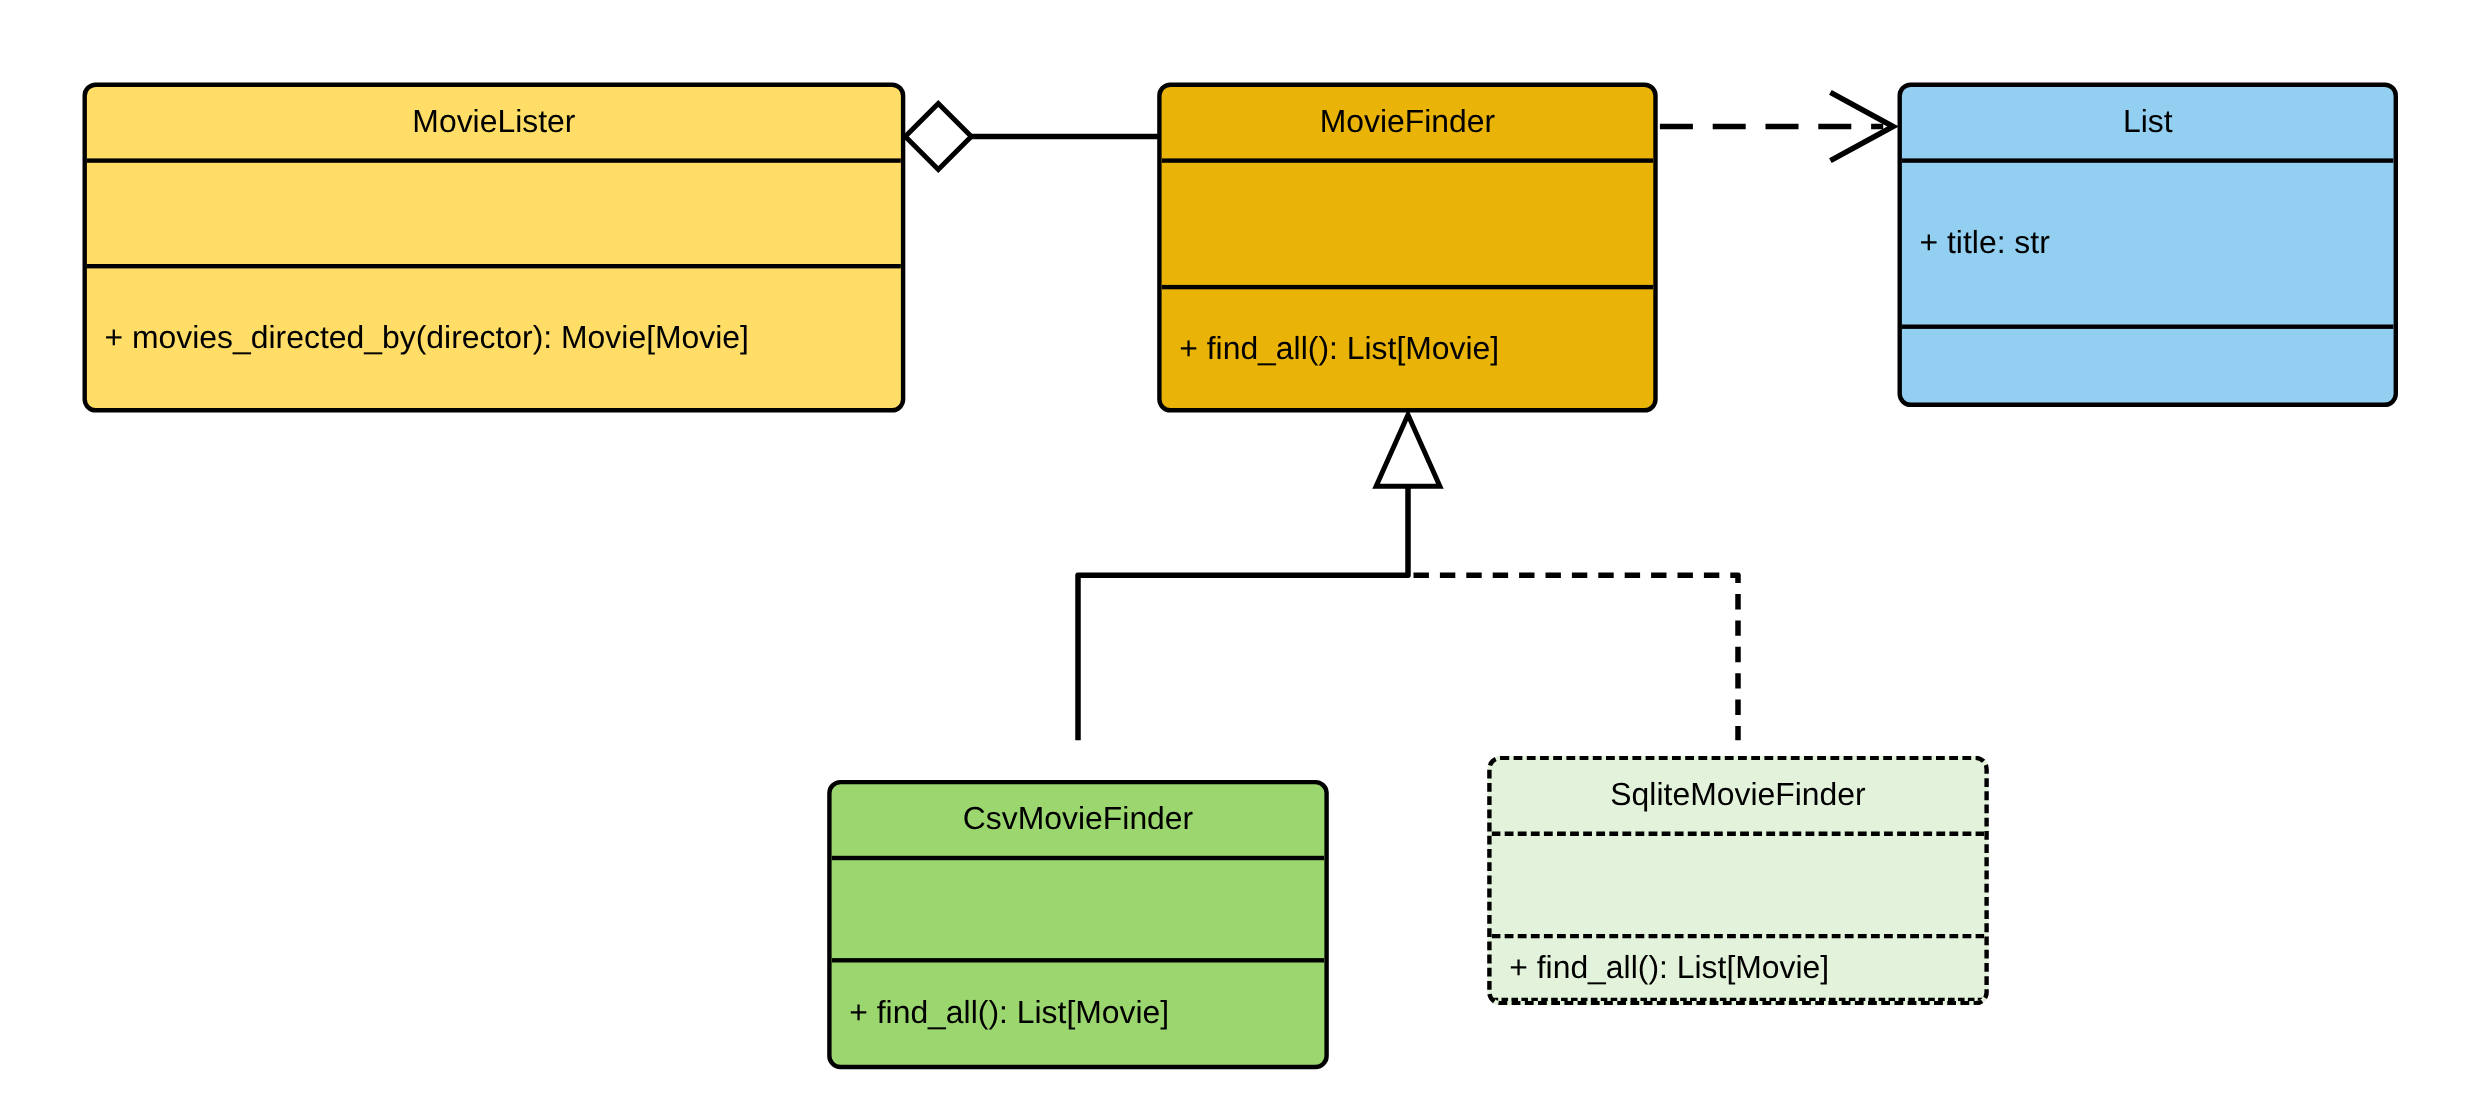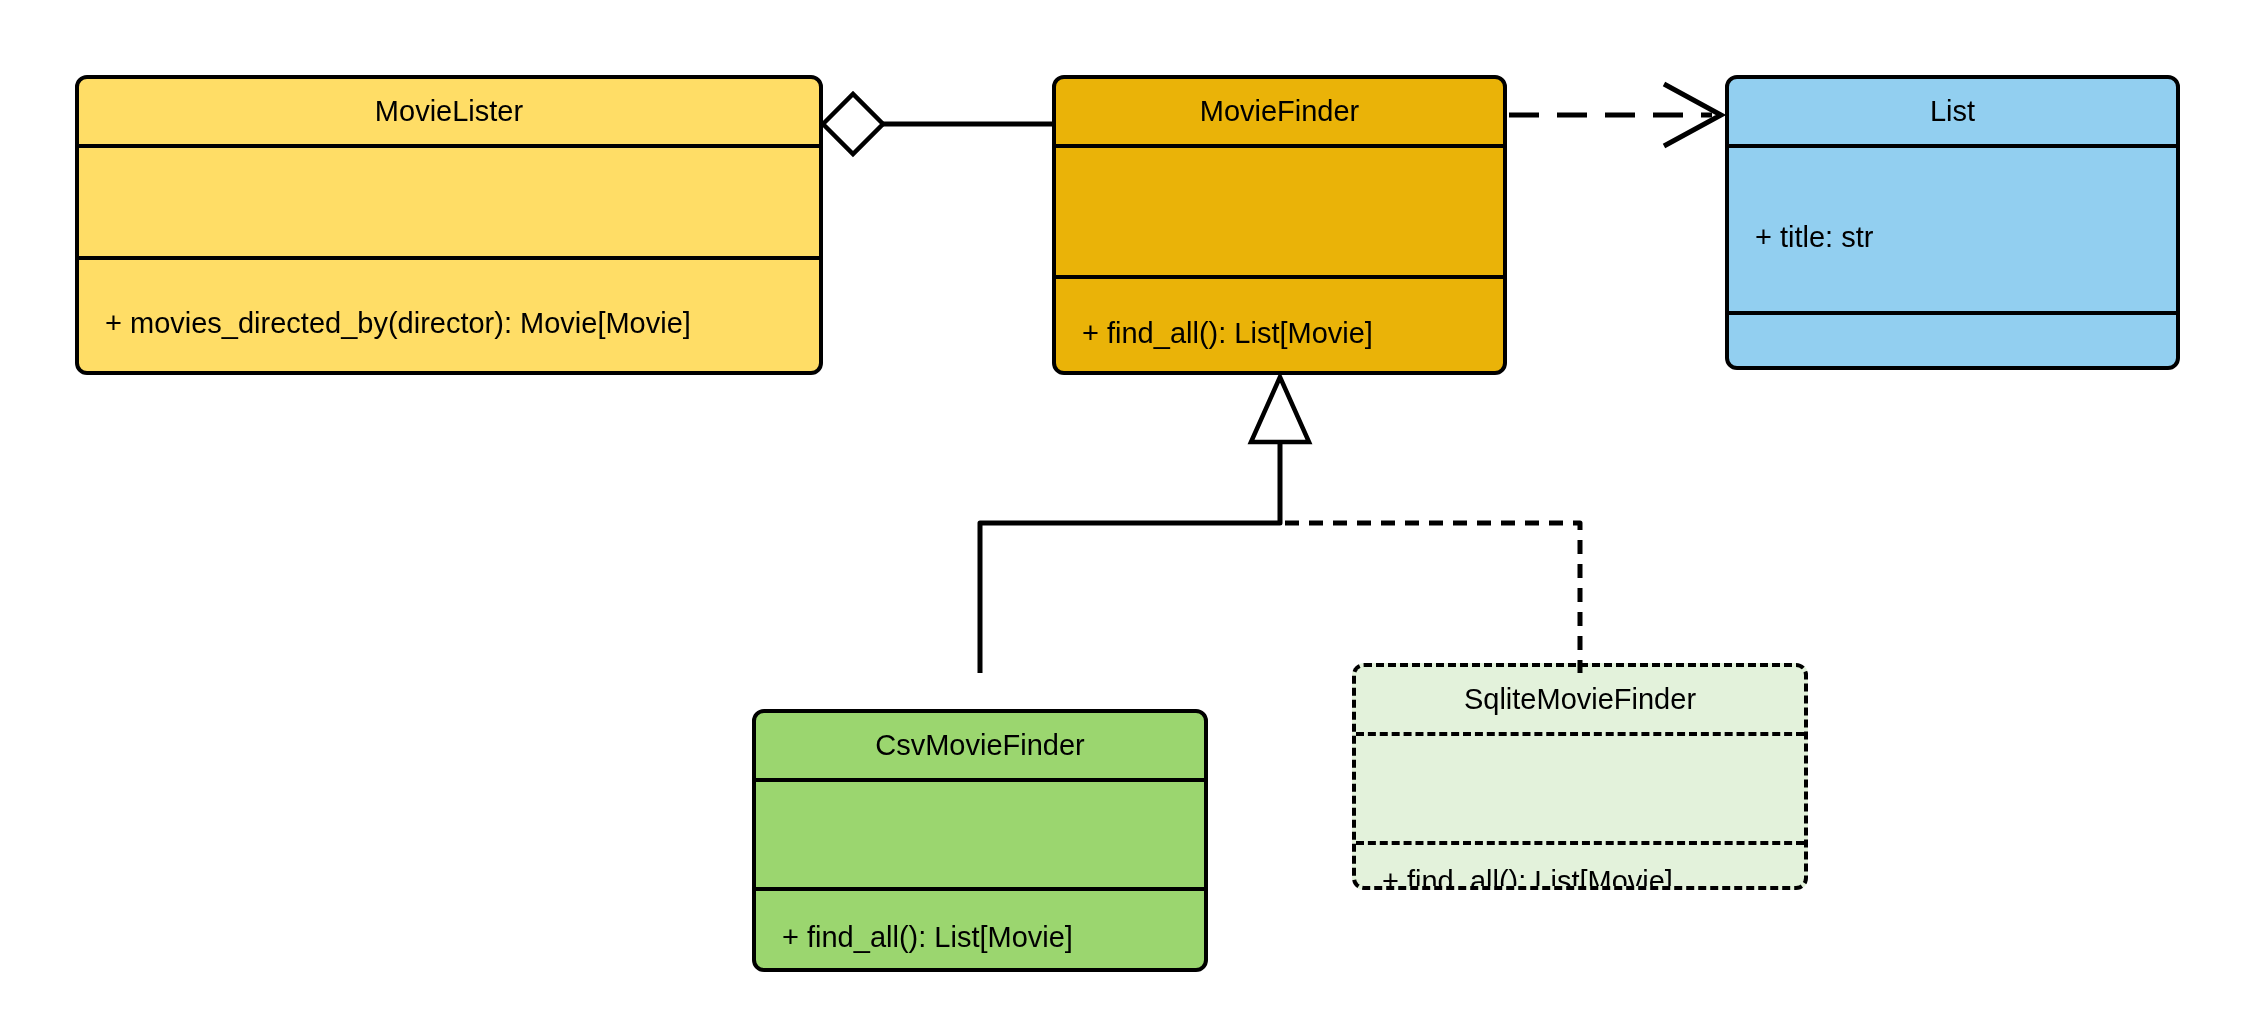--- a/index.html
+++ b/index.html
@@ -12,41 +12,40 @@
     color: #000000;
   }
   .uml-class {
     position: absolute;
     box-sizing: border-box;
     border: 4px solid #000000;
     border-radius: 12px;
     overflow: hidden;
     display: flex;
     flex-direction: column;
-    gap: 16px;
   }
   .uml-class.dashed { border-style: dashed; }
   .compartment {
     box-sizing: border-box;
     flex: 0 0 auto;
   }
   .compartment.title {
     display: flex;
     align-items: center;
     justify-content: center;
     font-size: 29px;
     border-bottom: 4px solid #000000;
   }
   .uml-class.dashed .compartment { border-bottom-style: dashed; }
   .compartment.attrs,
   .compartment.methods {
     display: flex;
     flex-direction: column;
     justify-content: center;
-    padding-left: 26px;
+    padding-left: 16px;
     font-size: 29px;
     line-height: 41px;
   }
   .compartment.attrs { border-bottom: 4px solid #000000; }
   .compartment.methods { flex: 1 1 auto; }
   .rel-layer {
     position: absolute;
     left: 0; top: 0;
     width: 2250px;
     height: 1011px;
@@ -82,21 +81,21 @@
   </div>
 
   <div class="uml-class" style="left: 752px; top: 709px; width: 456px; height: 263px; background: rgb(155, 214, 111);">
     <div class="compartment title" style="height:69px">CsvMovieFinder</div>
     <div class="compartment attrs" style="height:93px"></div>
     <div class="compartment methods">
       <div>+ find_all(): List[Movie]</div>
     </div>
   </div>
 
-  <div class="uml-class dashed" style="left: 1352px; top: 663px; width: 456px; height: 227px; background: rgb(227, 242, 219);">
+  <div class="uml-class dashed" style="left: 1352px; top: 687px; width: 456px; height: 227px; background: rgb(227, 242, 219);">
     <div class="compartment title" style="height:69px">SqliteMovieFinder</div>
     <div class="compartment attrs" style="height:93px"></div>
     <div class="compartment methods">
       <div>+ find_all(): List[Movie]</div>
     </div>
   </div>
 
   <svg class="rel-layer" viewBox="0 0 2250 1011" xmlns="http://www.w3.org/2000/svg">
 
     <g>

